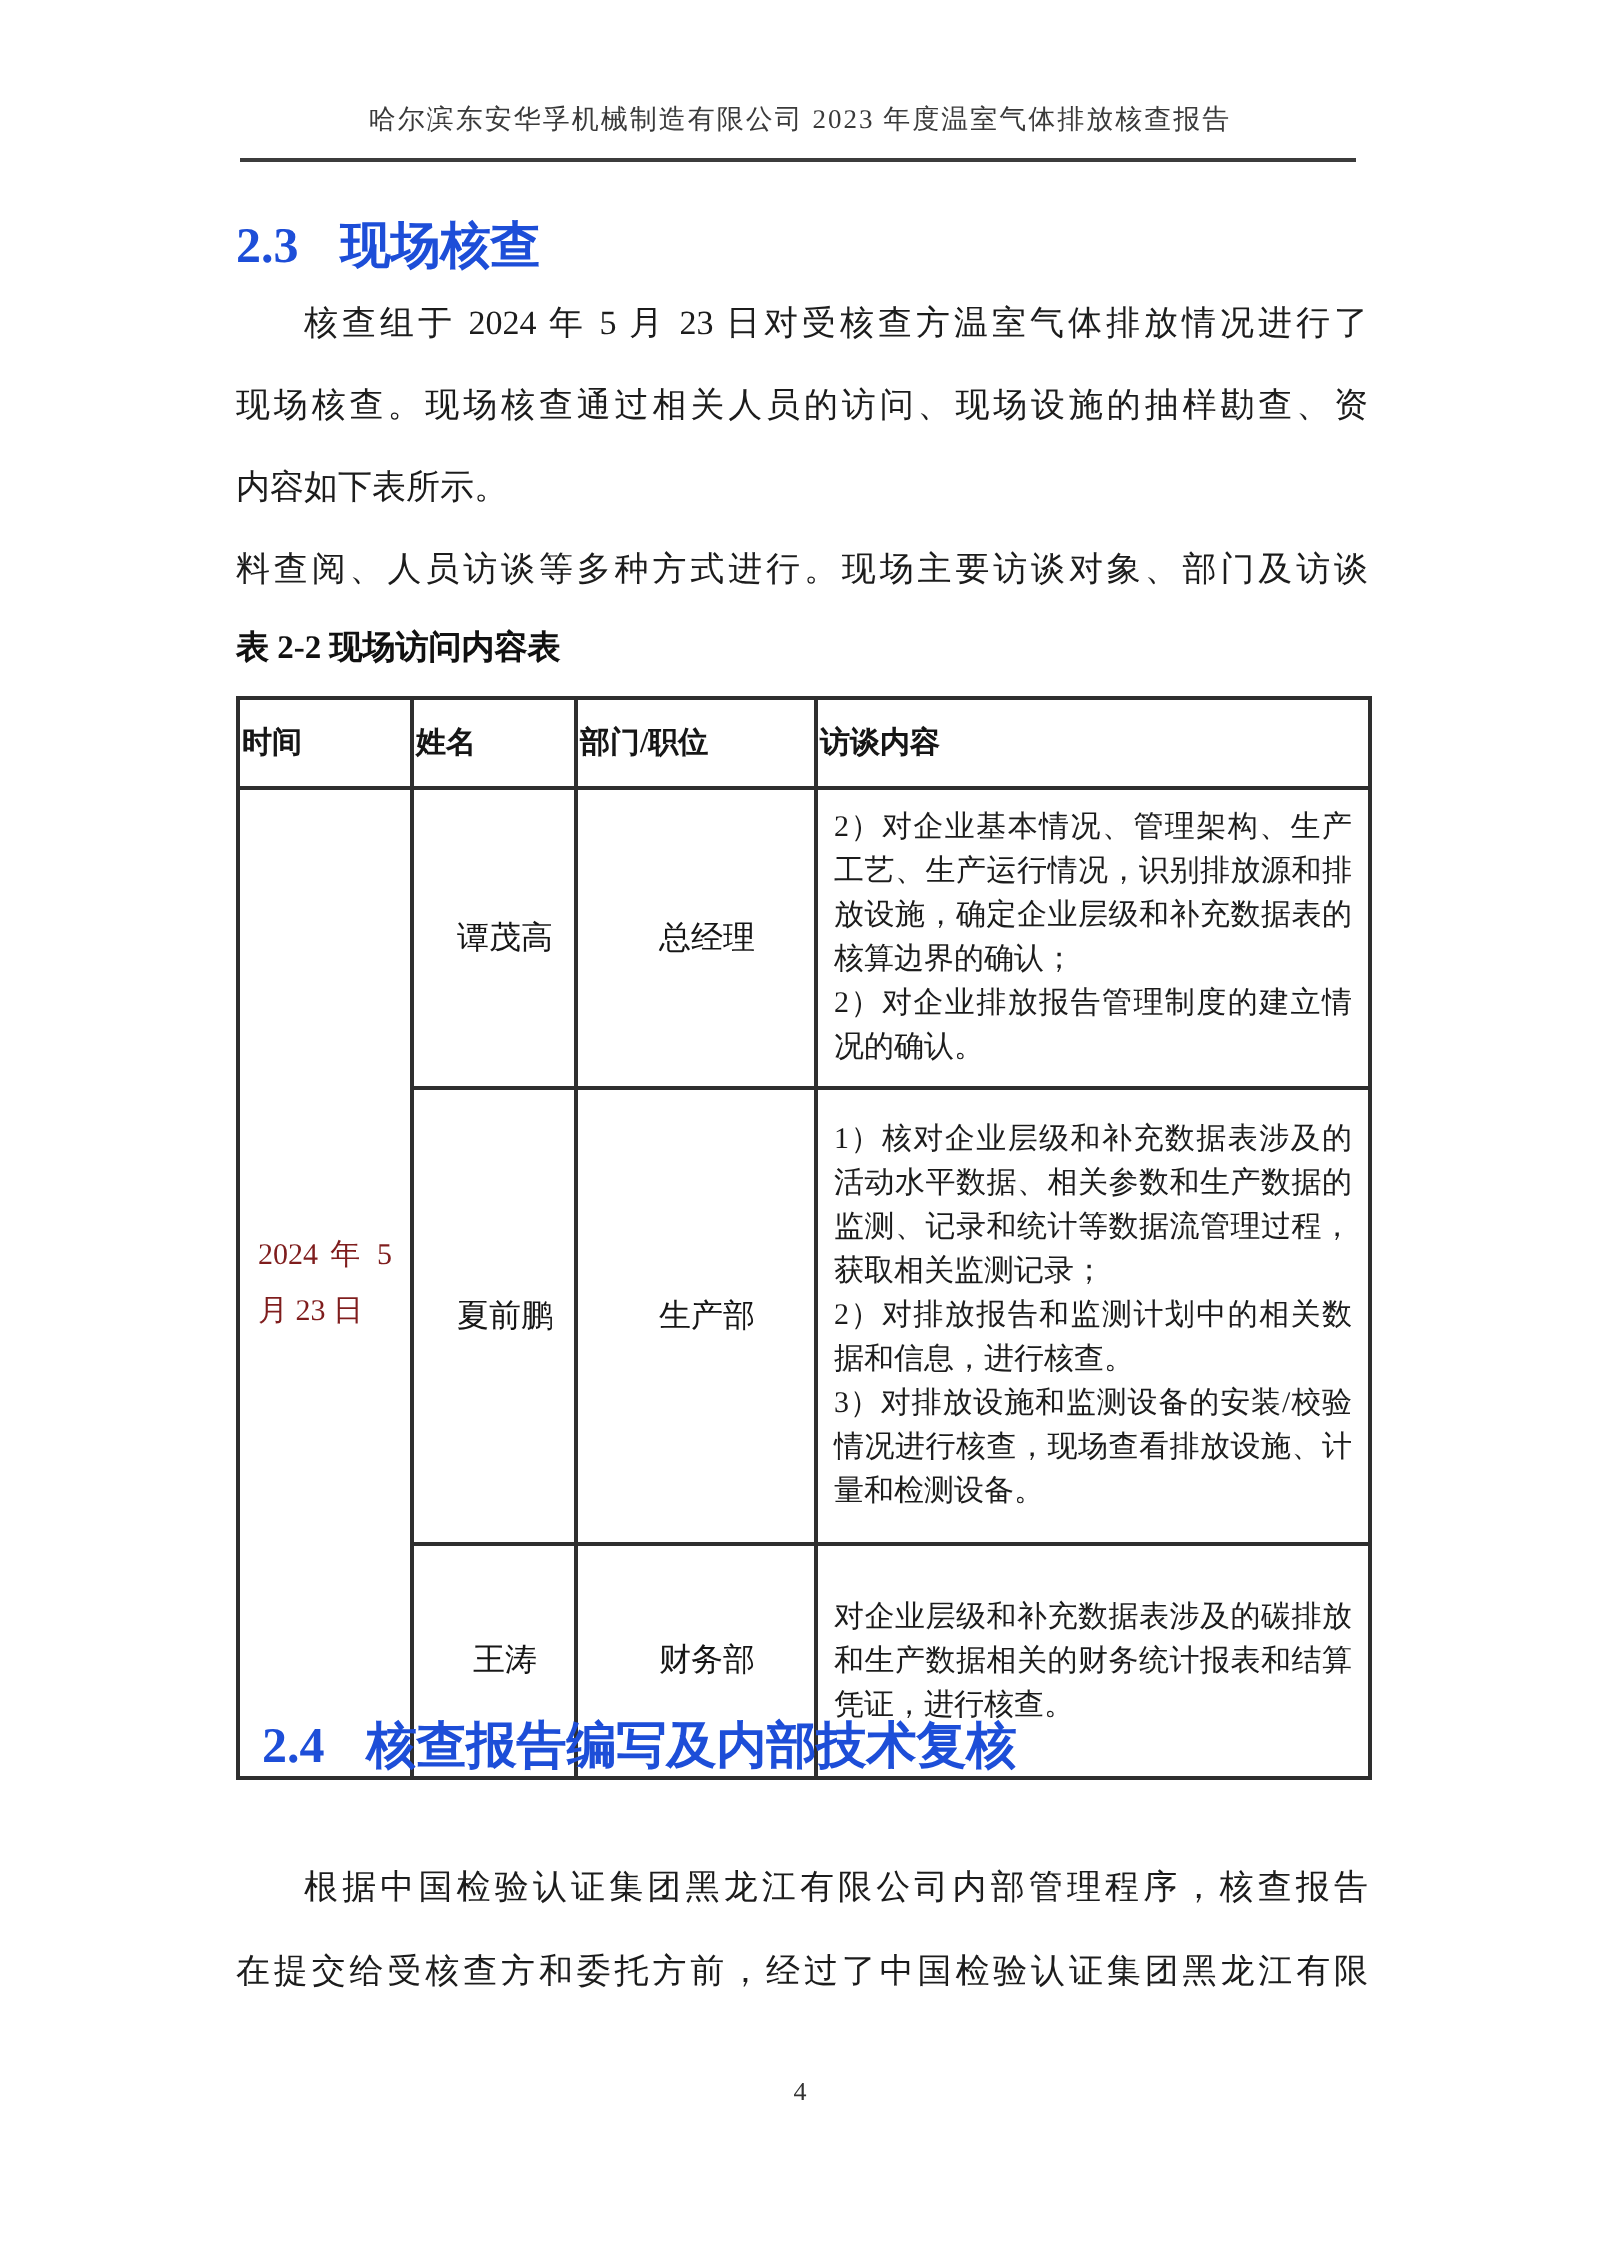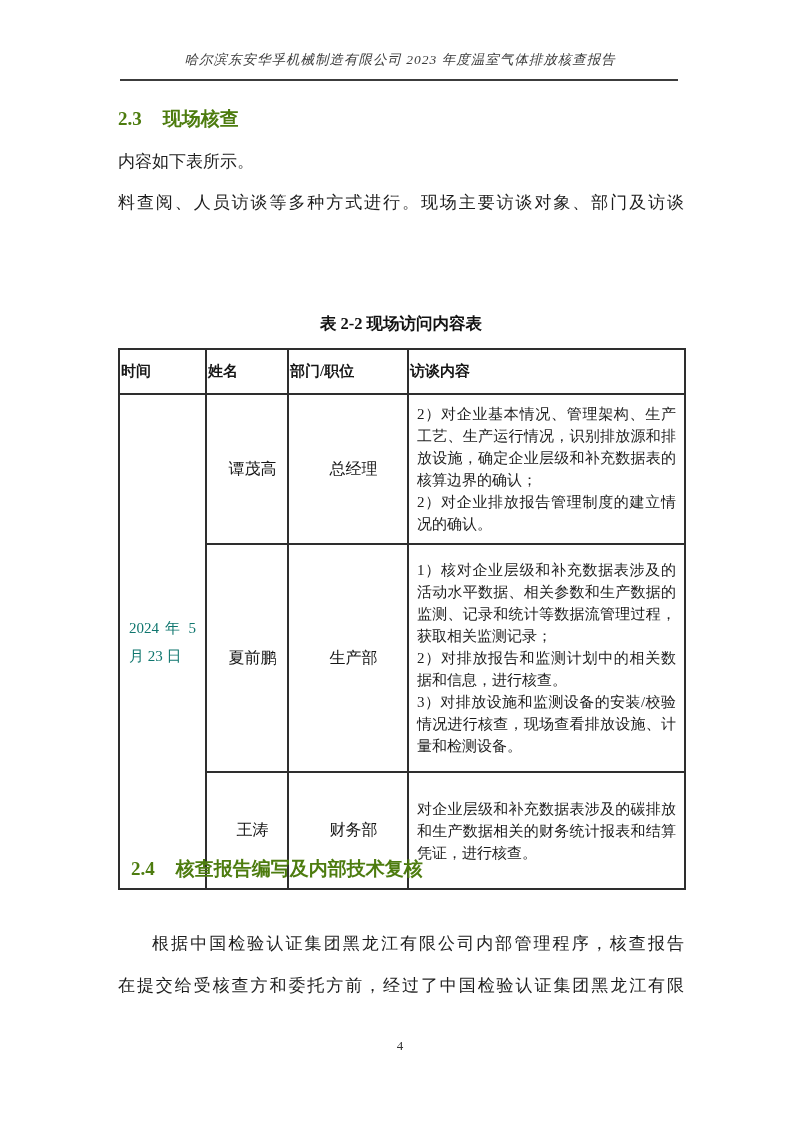--- a/index.html
+++ b/index.html
@@ -14,34 +14,33 @@
   }
 
   
   .running-header {
     position: absolute;
     top: 51px; left: 0; width: 800px;
     text-align: center;
     font-size: 13.5px;
     letter-spacing: 1px;
     color: #3a3a3a;
-    font-style: italic;
   }
   .header-rule {
     position: absolute;
     top: 79px; left: 120px; width: 558px; height: 2px;
     background: #3c3c3c;
   }
 
   
   .section-heading {
     position: absolute;
-    font-size: 19px;
+    font-size: 25px;
     font-weight: bold;
-    color: #4d7c0f;
+    color: #1d4ed8;
     white-space: nowrap;
   }
   .sec23 { top: 106px; left: 118px; }
   .sec24 { top: 856px; left: 131px; }
   .section-heading .num { margin-right: 21px; }
 
   
   .para {
     position: absolute;
     left: 118px; width: 566px;
@@ -57,21 +56,20 @@
     white-space: normal;
   }
   .para2 .pline { line-height: 42px; }
   .para .pline.first { text-indent: 34px; }
   .para .pline.last { text-align-last: auto; }
 
   
   .table-caption {
     position: absolute;
     top: 313px; left: 118px; width: 566px;
-    text-align: center;
     font-size: 16.5px;
     font-weight: bold;
     color: #111;
   }
 
   
   table.interview {
     position: absolute;
     top: 348px; left: 118px;
     width: 566px;
@@ -95,21 +93,21 @@
     color: #161616;
   }
   tr.r1 { height: 150px; }
   tr.r2 { height: 228px; }
   tr.r3 { height: 117px; }
   td.time-cell {
     font-size: 15px;
     line-height: 28px;
     padding: 0 9px;
     text-align: justify;
-    color: #0f766e;
+    color: #7f1d1d;
   }
   td.name-cell, td.dept-cell {
     font-size: 16px;
     text-align: center;
     color: #161616;
     padding-left: 12px;
   }
   td.content-cell {
     font-size: 15px;
     padding: 5px 8px;
@@ -135,20 +133,22 @@
 <div class="page">
 
   <div class="running-header">哈尔滨东安华孚机械制造有限公司 2023 年度温室气体排放核查报告</div>
   <div class="header-rule"></div>
 
   <div class="section-heading sec23">
     <span class="num">2.3</span><span>现场核查</span>
   </div>
 
   <div class="para para1">
+    <div class="pline first">核查组于 2024 年 5 月 23 日对受核查方温室气体排放情况进行了</div>
+    <div class="pline">现场核查。现场核查通过相关人员的访问、现场设施的抽样勘查、资</div>
     <div class="pline last">内容如下表所示。</div>
     <div class="pline">料查阅、人员访谈等多种方式进行。现场主要访谈对象、部门及访谈</div>
   </div>
 
   <div class="table-caption">表 2-2 现场访问内容表</div>
 
   <table class="interview">
     <colgroup>
       <col class="c-time">
         <col class="c-name">

